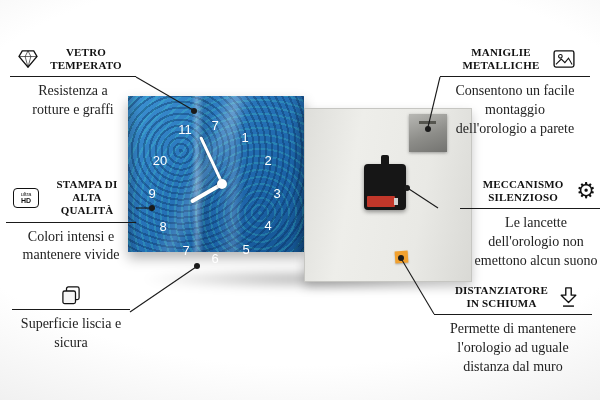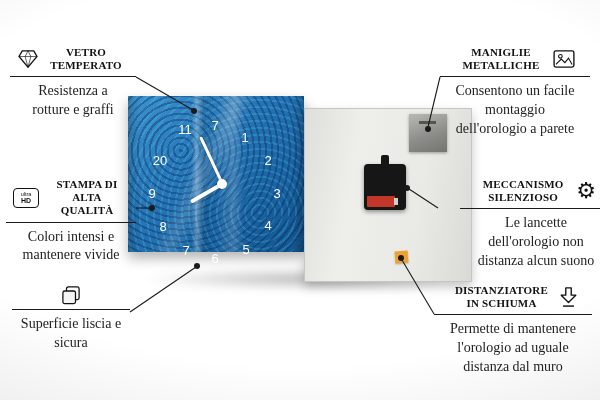--- a/index.html
+++ b/index.html
@@ -163,21 +163,21 @@
       </span>
     </div>
     <div class="subtitle" style="max-width:122px">Consentono un facile montaggio dell'orologio a parete</div>
   </div>
 
   <div class="callout" style="left:460px; top:178px; width:152px;">
     <div class="head">
       <div class="title" style="max-width:94px">MECCANISMO SILENZIOSO</div>
       <span class="ico gear-glyph">⚙</span>
     </div>
-    <div class="subtitle" style="max-width:128px">Le lancette dell'orologio non distanza alcun suono</div>
+    <div class="subtitle" style="max-width:128px">Le lancette dell'orologio non emettono alcun suono</div>
   </div>
 
   <div class="callout" style="left:434px; top:284px; width:158px;text-align:center;">
     <div class="head">
       <div class="title" style="max-width:104px">DISTANZIATORE IN SCHIUMA</div>
       <span class="ico">
         <svg width="17" height="20" viewBox="0 0 18 22">
             <path d="M6 1 H12 V9 H17 L9 17 L1 9 H6 Z" fill="none" stroke="#111" stroke-width="1.5" stroke-linejoin="round"></path>
             <path d="M3 21 H15" stroke="#111" stroke-width="1.6"></path>
           </svg>

